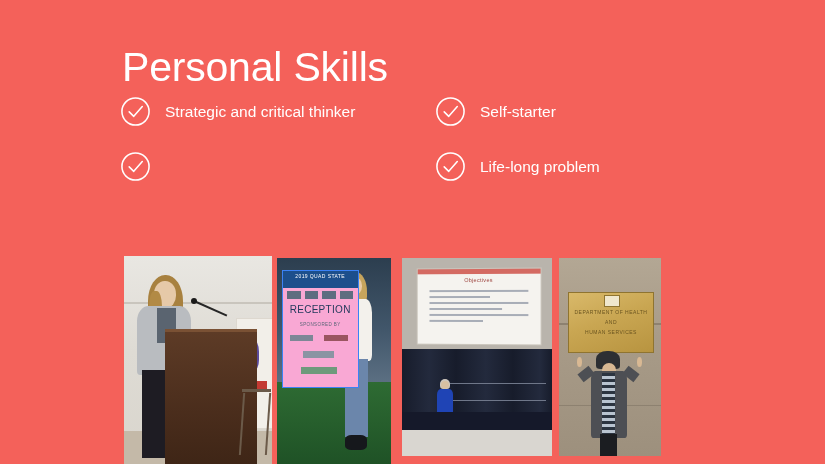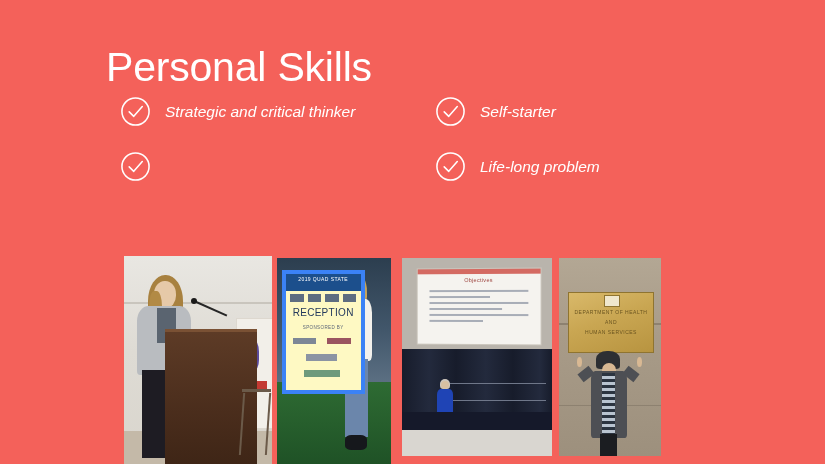--- a/index.html
+++ b/index.html
@@ -16,21 +16,21 @@
     position: relative;
     width: 825px;
     height: 464px;
     background: #F4615A;
     overflow: hidden;
   }
 
   
   #title {
     position: absolute;
-    left: 106px;
+    left: 122px;
     top: 16px;
     font-size: 41px;
     font-weight: 400;
     letter-spacing: -0.2px;
     color: #FFFFFF;
     line-height: 48px;
     white-space: nowrap;
   }
 
   
@@ -65,21 +65,20 @@
     stroke-width: 1.6;
     stroke-linecap: round;
     stroke-linejoin: round;
   }
   .skill-label {
     color: #FFFFFF;
     font-size: 15.5px;
     font-weight: 400;
     line-height: 20px;
     white-space: nowrap;
-    font-style: italic;
   }
 
   
   #photos {
     position: absolute;
     left: 124px;
     top: 256px;
   }
   .photo {
     position: absolute;
@@ -172,22 +171,22 @@
   #p2-sky {
     position: absolute; left: 0; top: 0; width: 100%; height: 62%;
     background: linear-gradient(180deg, #2c3e4f 0%, #41566a 55%, #5d7184 100%);
   }
   #p2-grass {
     position: absolute; left: 0; bottom: 0; width: 100%; height: 40%;
     background: linear-gradient(180deg, #2e6b33 0%, #1f5226 100%);
   }
   #p2-sign {
     position: absolute; left: 4%; top: 6%; width: 66%; height: 56%;
-    background: #fef9c3;
-    border: 4px solid #3b82f6;
+    background: #f9a8d4;
+    border: 1px solid #3b82f6;
   }
   #p2-sign-band {
     position: absolute; left: 0; top: 0; width: 100%; height: 14%;
     background: #1c4f8c;
     color: #ffffff;
     font-size: 5px;
     letter-spacing: .4px;
     text-align: center;
     line-height: 11px;
     white-space: nowrap;

